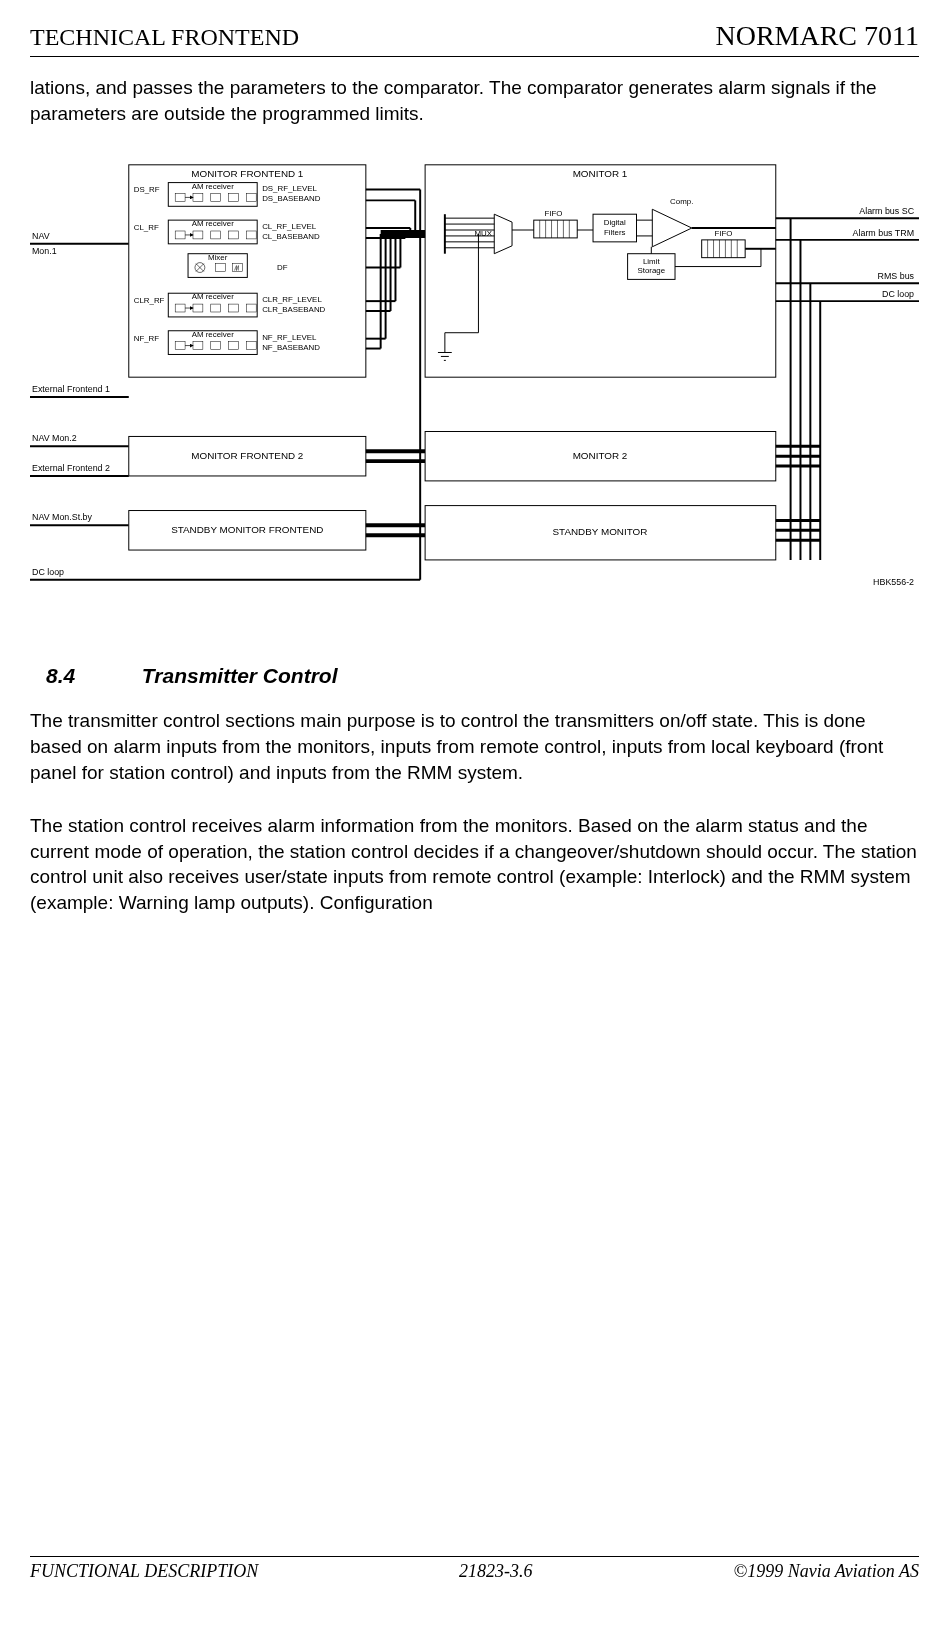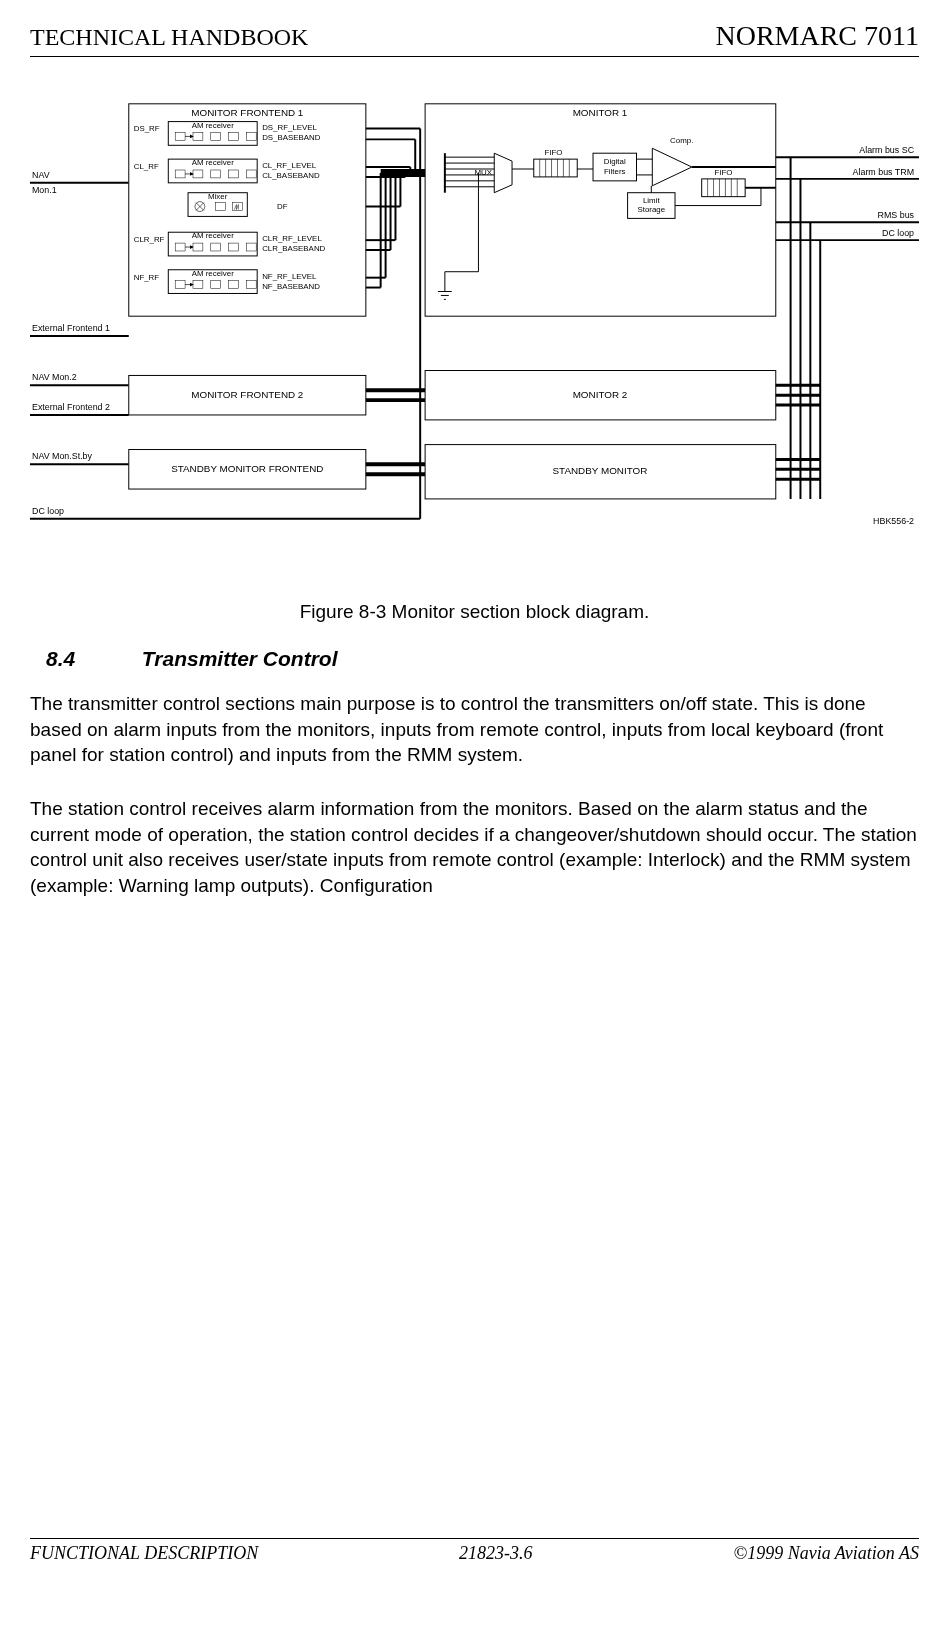--- a/index.html
+++ b/index.html
@@ -23,26 +23,27 @@
 .t-med { font-size: 10px; }
 </style>
 </head>
 <body>
 <div class="page">
 
 
 
 
 <div class="header-row">
-  <div class="header-left">TECHNICAL HANDBOOK</div>
+  <div class="header-left">TECHNICAL FRONTEND</div>
   <div class="header-right">NORMARC 7011</div>
 </div>
 <div class="hr"></div>
 
 
+<p class="body-text">lations, and passes the parameters to the comparator. The comparator generates alarm signals if the parameters are outside the programmed limits.</p>
 
 
 <svg class="diagram" viewBox="0 0 900 480">
 
   <defs>
     <marker id="arrow" markerWidth="6" markerHeight="6" refX="5" refY="3" orient="auto">
       <path d="M0,0 L6,3 L0,6 Z" fill="#000"></path>
     </marker>
   </defs>
 
@@ -245,21 +246,20 @@
   <rect x="400" y="355" width="355" height="55" fill="#fff" stroke="#000"></rect>
   <text class="t-med" x="577" y="385" text-anchor="middle">STANDBY MONITOR</text>
   <line x1="755" y1="370" x2="800" y2="370" stroke="#000" stroke-width="3"></line>
   <line x1="755" y1="380" x2="800" y2="380" stroke="#000" stroke-width="3"></line>
   <line x1="755" y1="390" x2="800" y2="390" stroke="#000" stroke-width="3"></line>
 
   <text class="t-small" x="895" y="435" text-anchor="end">HBK556-2</text>
 </svg>
 
 
-<p class="figure-caption">Figure 8-3 Monitor section block diagram.</p>
 
 
 <div class="section-title">
   <span class="section-num">8.4</span>
   <span>Transmitter Control</span>
 </div>
 
 <p class="body-text">The transmitter control sections main purpose is to control the transmitters on/off state. This is done based on alarm inputs from the monitors, inputs from remote control, inputs from local keyboard (front panel for station control) and inputs from the RMM system.</p>
 <br>
 <p class="body-text">The station control receives alarm information from the monitors. Based on the alarm status and the current mode of operation, the station control decides if a changeover/shutdown should occur. The station control unit also receives user/state inputs from remote control (example: Interlock) and the RMM system (example: Warning lamp outputs). Configuration</p>

